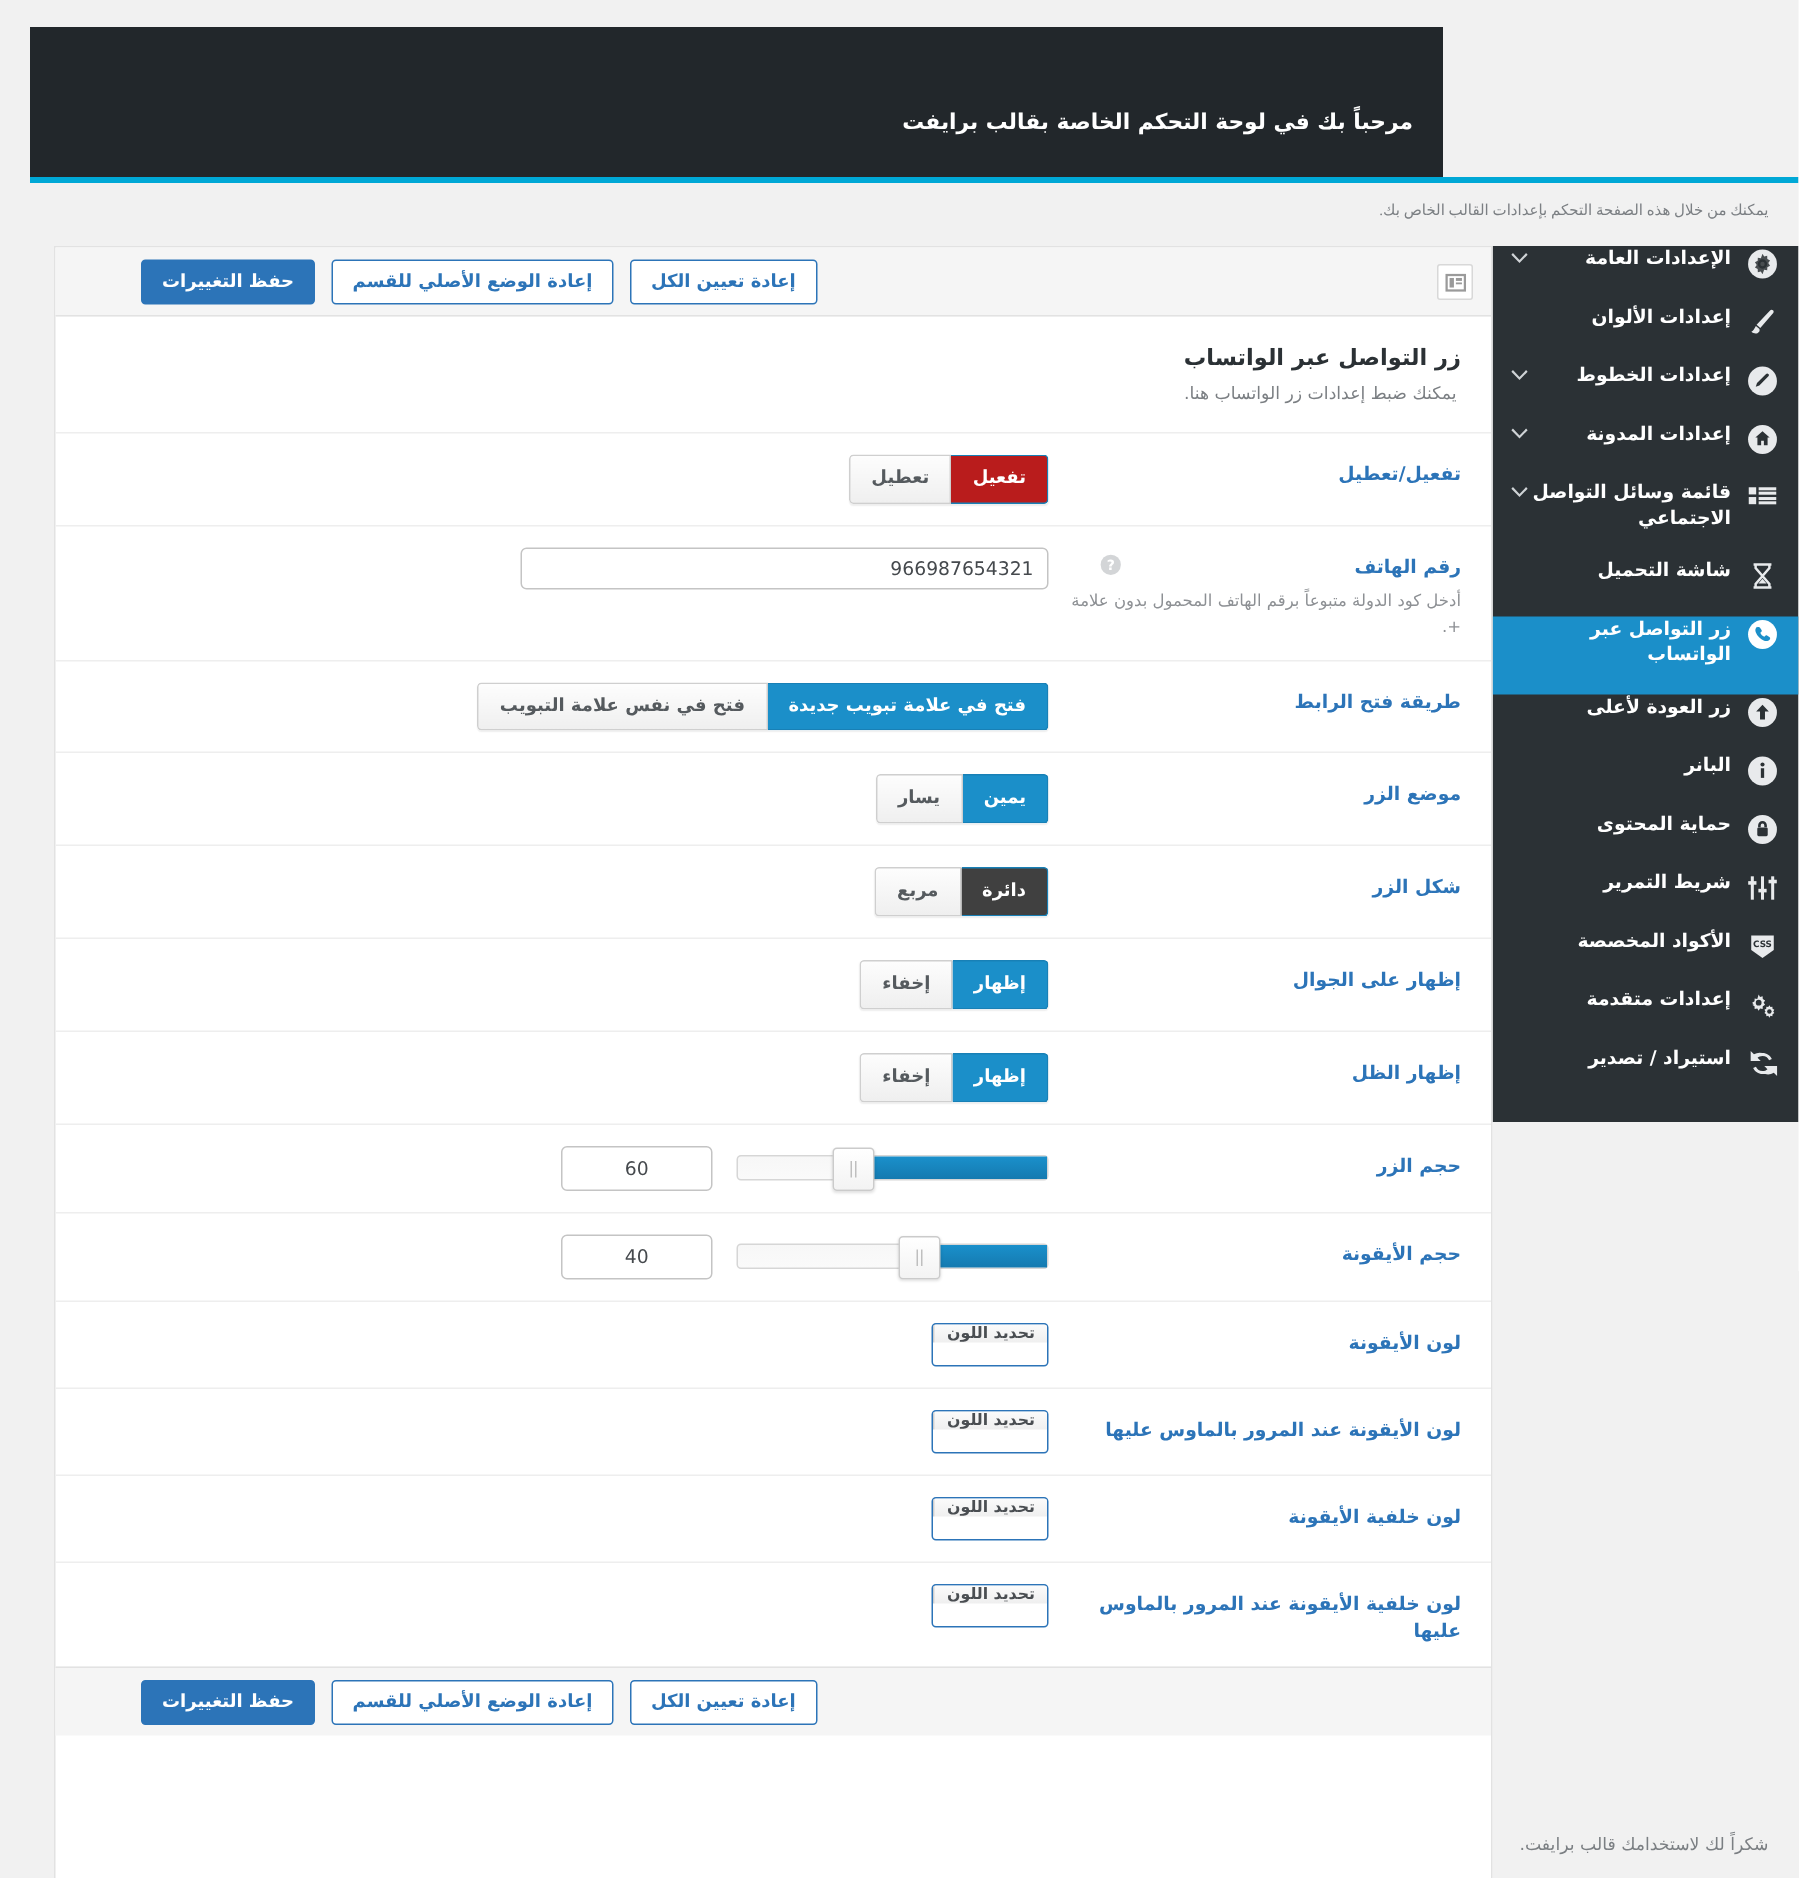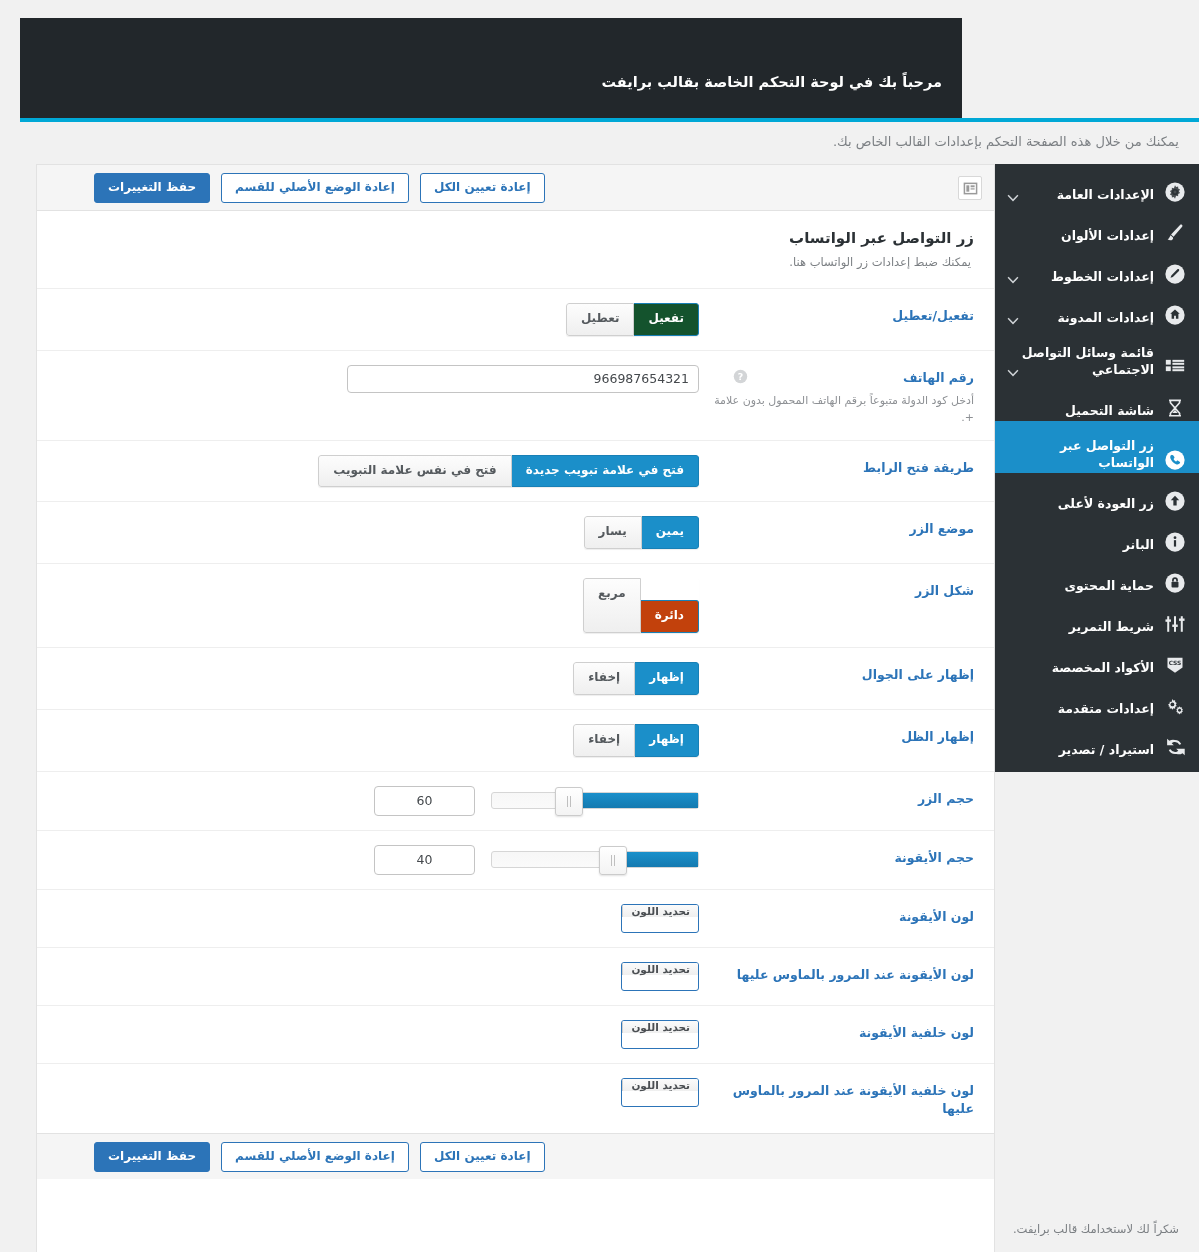--- a/index.html
+++ b/index.html
@@ -33,33 +33,33 @@
     background:#00a8d6;
   }
 
   
   .sub-strip {
     position:absolute; left:20px; top:122px; width:1179px; height:42px;
     background:#f1f1f1;
   }
   .sub-strip .txt {
     position:absolute; right:20px; top:12px;
-    font-size:13px; color:#7b7f83;
+    font-size:10px; color:#7b7f83;font-family:Liberation Serif, serif;
   }
 
   
   .sidebar {
     position:absolute; right:0px; top:164px; width:204px;
     background:#2b3135;
   }
   .nav-item {
     position:relative;
     min-height:39px;
-    display:flex; align-items:flex-end;
-    padding:16px 12px 0 10px;
+    display:flex; align-items:flex-start;
+    padding:0 12px 0 10px;
     color:#ffffff;
     font-size:12.5px; font-weight:bold;
     cursor:pointer;
     border-bottom:1px solid transparent;
   }
   .nav-item.two-line { min-height:52px; }
   .nav-item.active { background:#1b8fc9; }
   .nav-ico {
     width:24px; height:24px; flex:0 0 24px;
     display:flex; align-items:center; justify-content:center;
@@ -437,21 +437,21 @@
       <h2 class="sec-title">زر التواصل عبر الواتساب</h2>
       <p class="sec-desc">يمكنك ضبط إعدادات زر الواتساب هنا.</p>
     </div>
 
     <div class="row">
       <div class="lbl-col">
         <span class="lbl">تفعيل/تعطيل</span>
       </div>
       <div class="ctl-col">
         <div class="tg">
-          <span class="on" style="background: #14532d;">تفعيل</span>
+          <span class="on" style="background: #b91c1c;">تفعيل</span>
           <span class="off">تعطيل</span>
         </div>
       </div>
     </div>
 
     <div class="row">
       <div class="lbl-col">
         <span class="lbl">رقم الهاتف</span>
         <span class="desc">أدخل كود الدولة متبوعاً برقم الهاتف المحمول بدون علامة +.</span>
       </div>
@@ -489,21 +489,21 @@
         </div>
       </div>
     </div>
 
     <div class="row">
       <div class="lbl-col">
         <span class="lbl">شكل الزر</span>
       </div>
       <div class="ctl-col">
         <div class="tg">
-          <span class="on" style="background: #c2410c; margin-top: 22px;">دائرة</span>
+          <span class="on" style="background: #404040;">دائرة</span>
           <span class="off">مربع</span>
         </div>
       </div>
     </div>
 
     <div class="row">
       <div class="lbl-col">
         <span class="lbl">إظهار على الجوال</span>
       </div>
       <div class="ctl-col">

